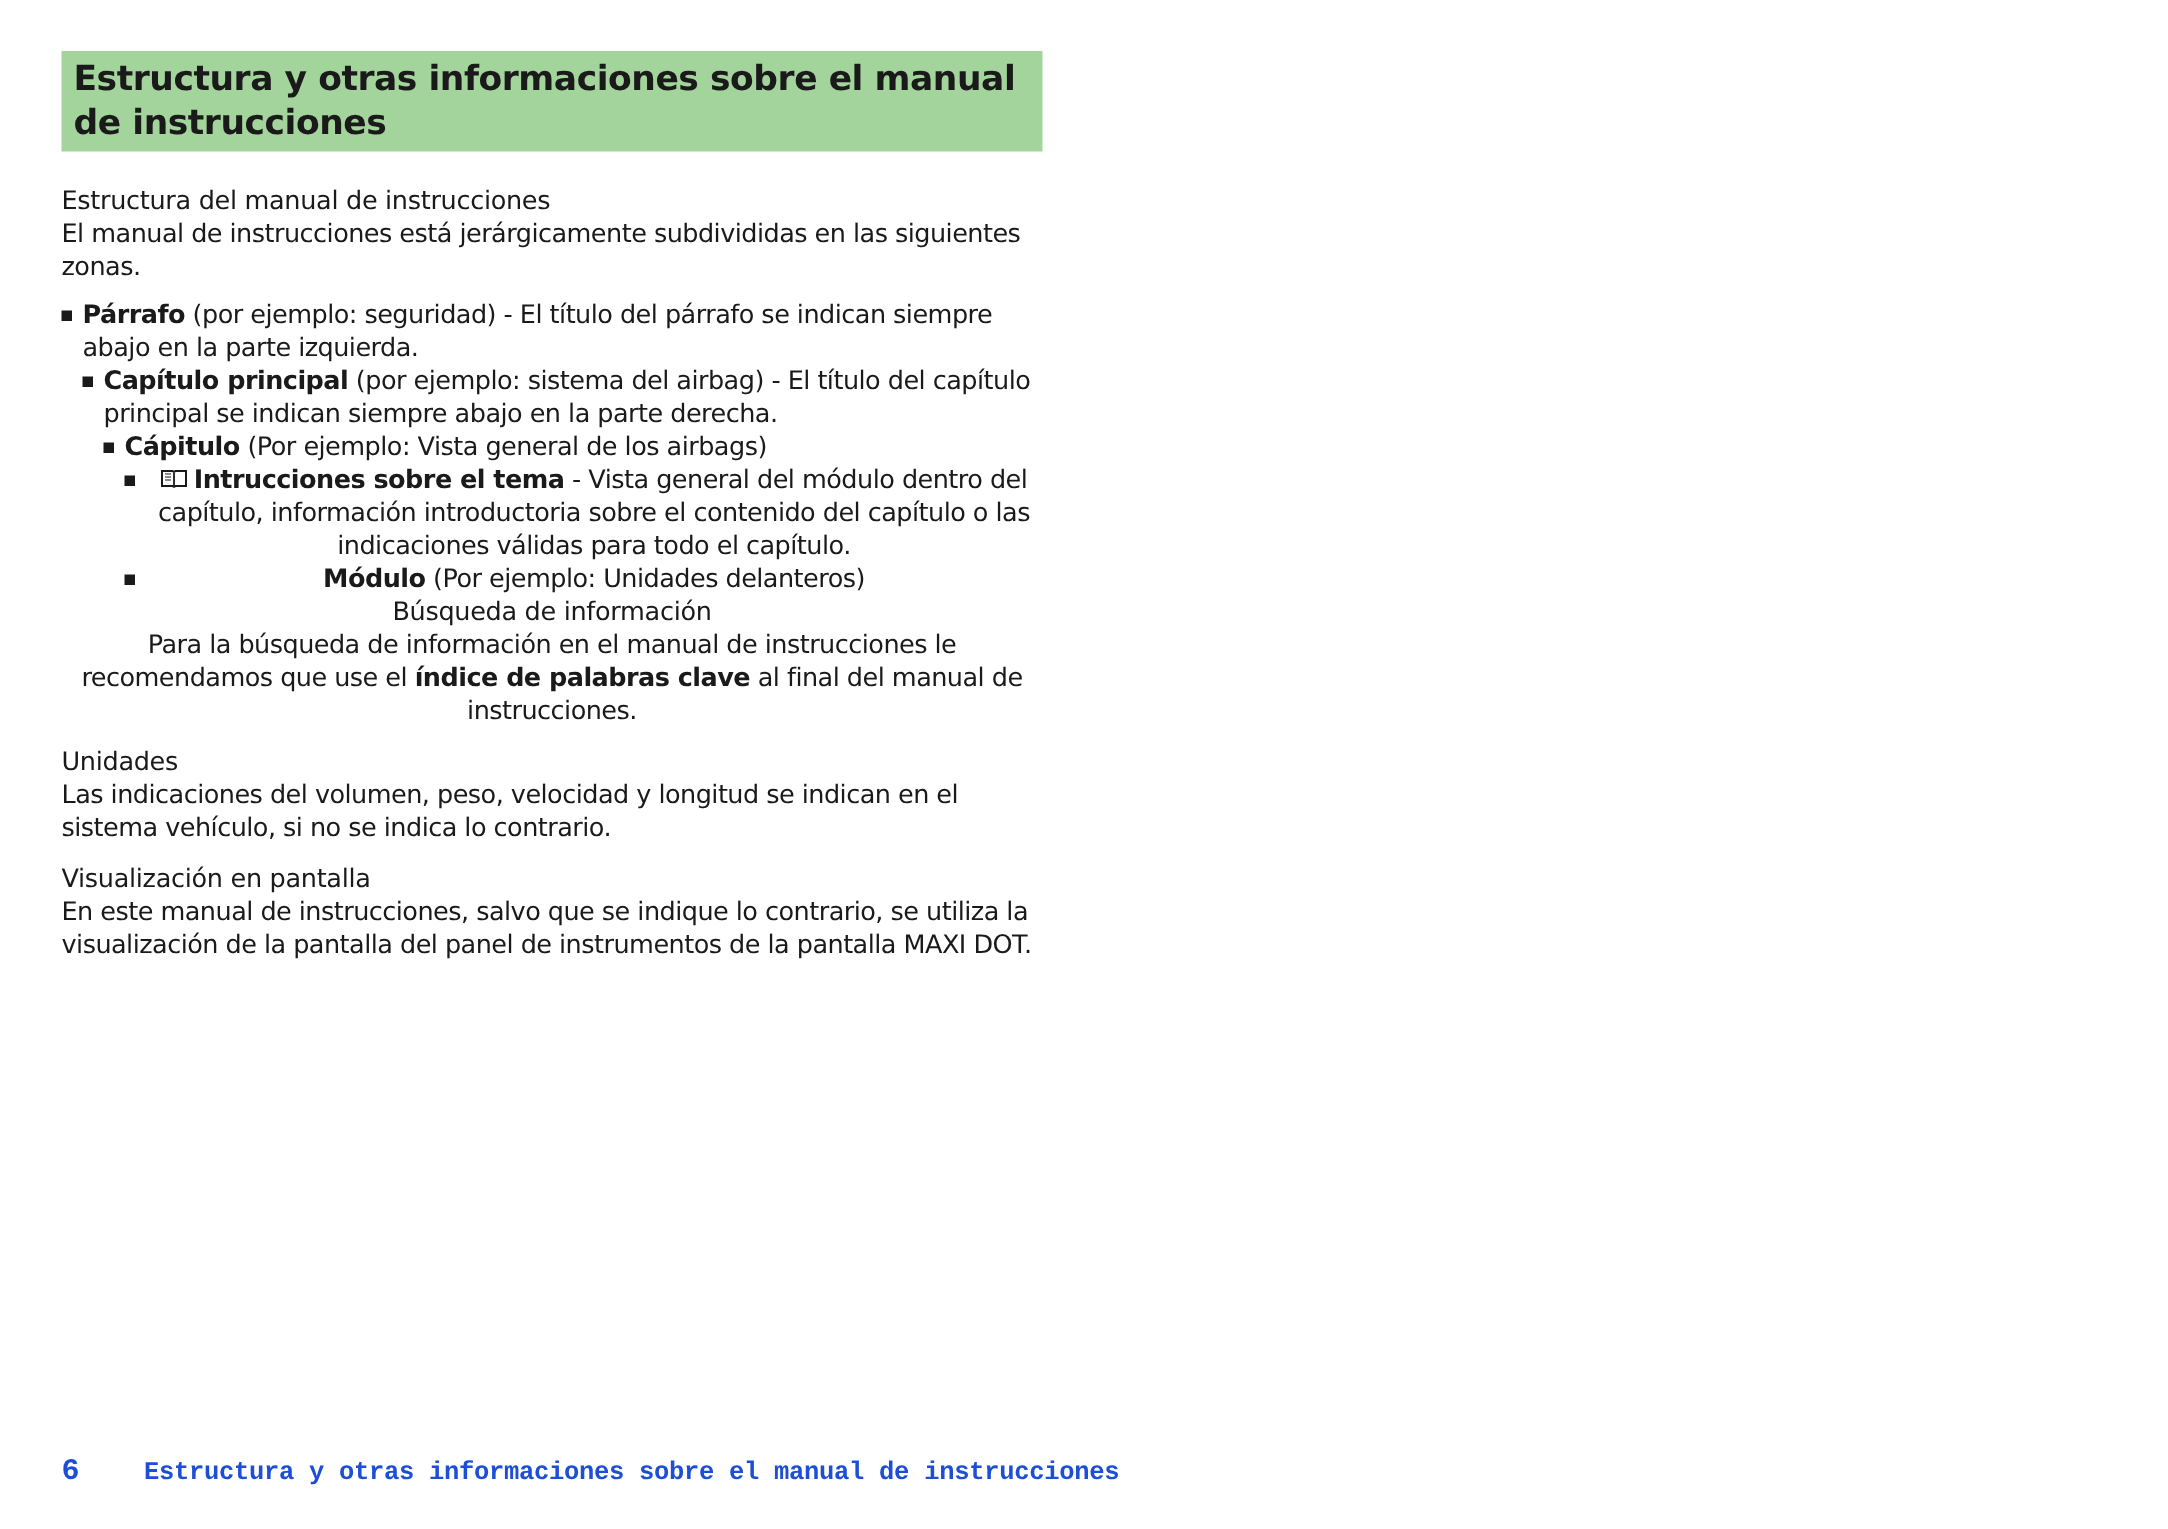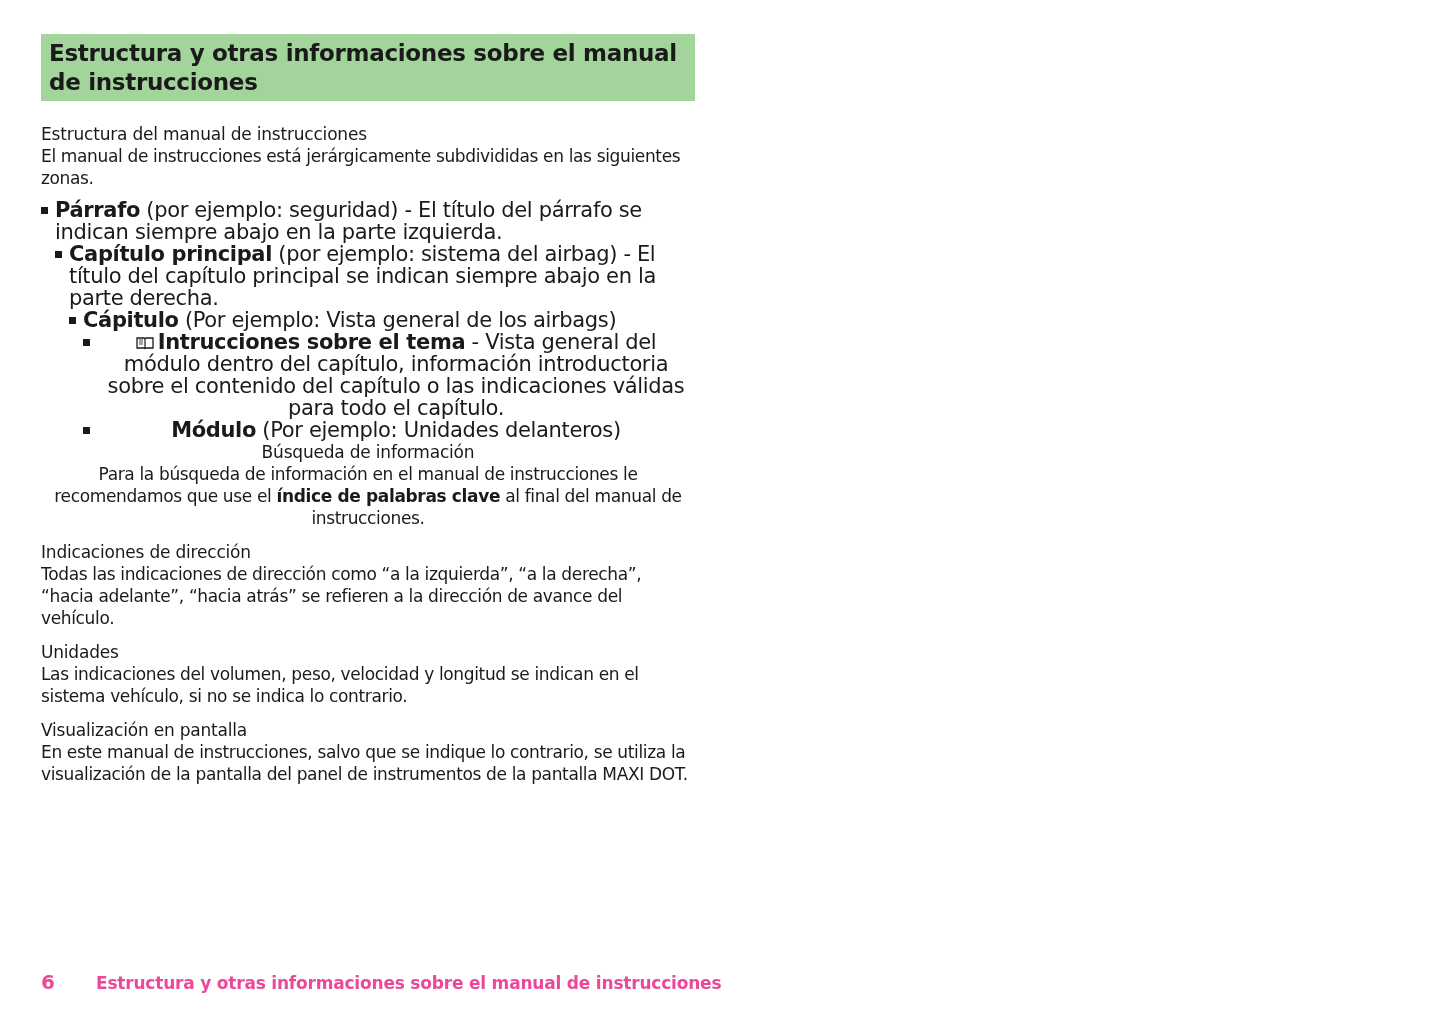--- a/index.html
+++ b/index.html
@@ -19,33 +19,34 @@
       letter-spacing: -0.3px;
     }
     .section { margin-top: 0; }
     .sec-h {
       font-weight: normal; font-size: 17px; line-height: 22px; margin: 0;
       letter-spacing: -0.2px;
     }
     .p { font-size: 17px; line-height: 22px; margin: 0; letter-spacing: -0.35px; }
     .b { font-weight: bold; }
     .list { margin: 10px 0 0 0; padding: 0; list-style: none; }
-    .li { position: relative; font-size: 21px; line-height: 22px; letter-spacing: -0.35px; }
+    .li { position: relative; font-size: 17px; line-height: 22px; letter-spacing: -0.35px; }
     .li .bullet {
       position: absolute; top: 8px; width: 7px; height: 7px; background: #1a1a1a;
     }
     .lvl1 { padding-left: 14px; } .lvl1 .bullet { left: 0; }
     .lvl2 { padding-left: 28px; } .lvl2 .bullet { left: 14px; }
     .lvl3 { padding-left: 42px; } .lvl3 .bullet { left: 28px; }
     .lvl4 { padding-left: 56px; text-align: center; } .lvl4 .bullet { left: 42px; }
     .book-icon { display: inline-block; width: 18px; height: 14px; vertical-align: -1px; margin-right: 4px; }
     .footer {
       position: absolute; left: 41px; top: 970px;
-      font-size: 17px; line-height: 24px; font-weight: bold; color: #ec4899;
+      font-size: 17px; line-height: 24px; font-weight: bold; color: #1d4ed8;
       letter-spacing: -0.2px;
+      font-family: Liberation Mono, monospace;
     }
     .footer .num { display: inline-block; width: 55px; font-size: 20px; }
   </style>
 </head>
 <body>
 
 <div class="page">
   <div class="title-box">Estructura y otras informaciones sobre el manual de instrucciones</div>
 
   <div class="section" style="margin-top:22px;">
@@ -78,24 +79,20 @@
         <span class="b">Módulo</span><span> (Por ejemplo: Unidades delanteros)</span>
       </li>
     </ul>
   </div>
 
   <div class="section" style="text-align:center;">
     <p class="sec-h">Búsqueda de información</p>
     <p class="p"><span>Para la búsqueda de información en el manual de instrucciones le recomendamos que use el </span><span class="b">índice de palabras clave</span><span> al final del manual de instrucciones.</span></p>
   </div>
 
-  <div class="section" style="margin-top:12px;">
-    <p class="sec-h">Indicaciones de dirección</p>
-    <p class="p">Todas las indicaciones de dirección como “a la izquierda”, “a la derecha”, “hacia adelante”, “hacia atrás” se refieren a la dirección de avance del vehículo.</p>
-  </div>
 
   <div class="section" style="margin-top:12px;">
     <p class="sec-h">Unidades</p>
     <p class="p">Las indicaciones del volumen, peso, velocidad y longitud se indican en el sistema vehículo, si no se indica lo contrario.</p>
   </div>
 
   <div class="section" style="margin-top:12px;">
     <p class="sec-h">Visualización en pantalla</p>
     <p class="p">En este manual de instrucciones, salvo que se indique lo contrario, se utiliza la visualización de la pantalla del panel de instrumentos de la pantalla MAXI DOT.</p>
   </div>

